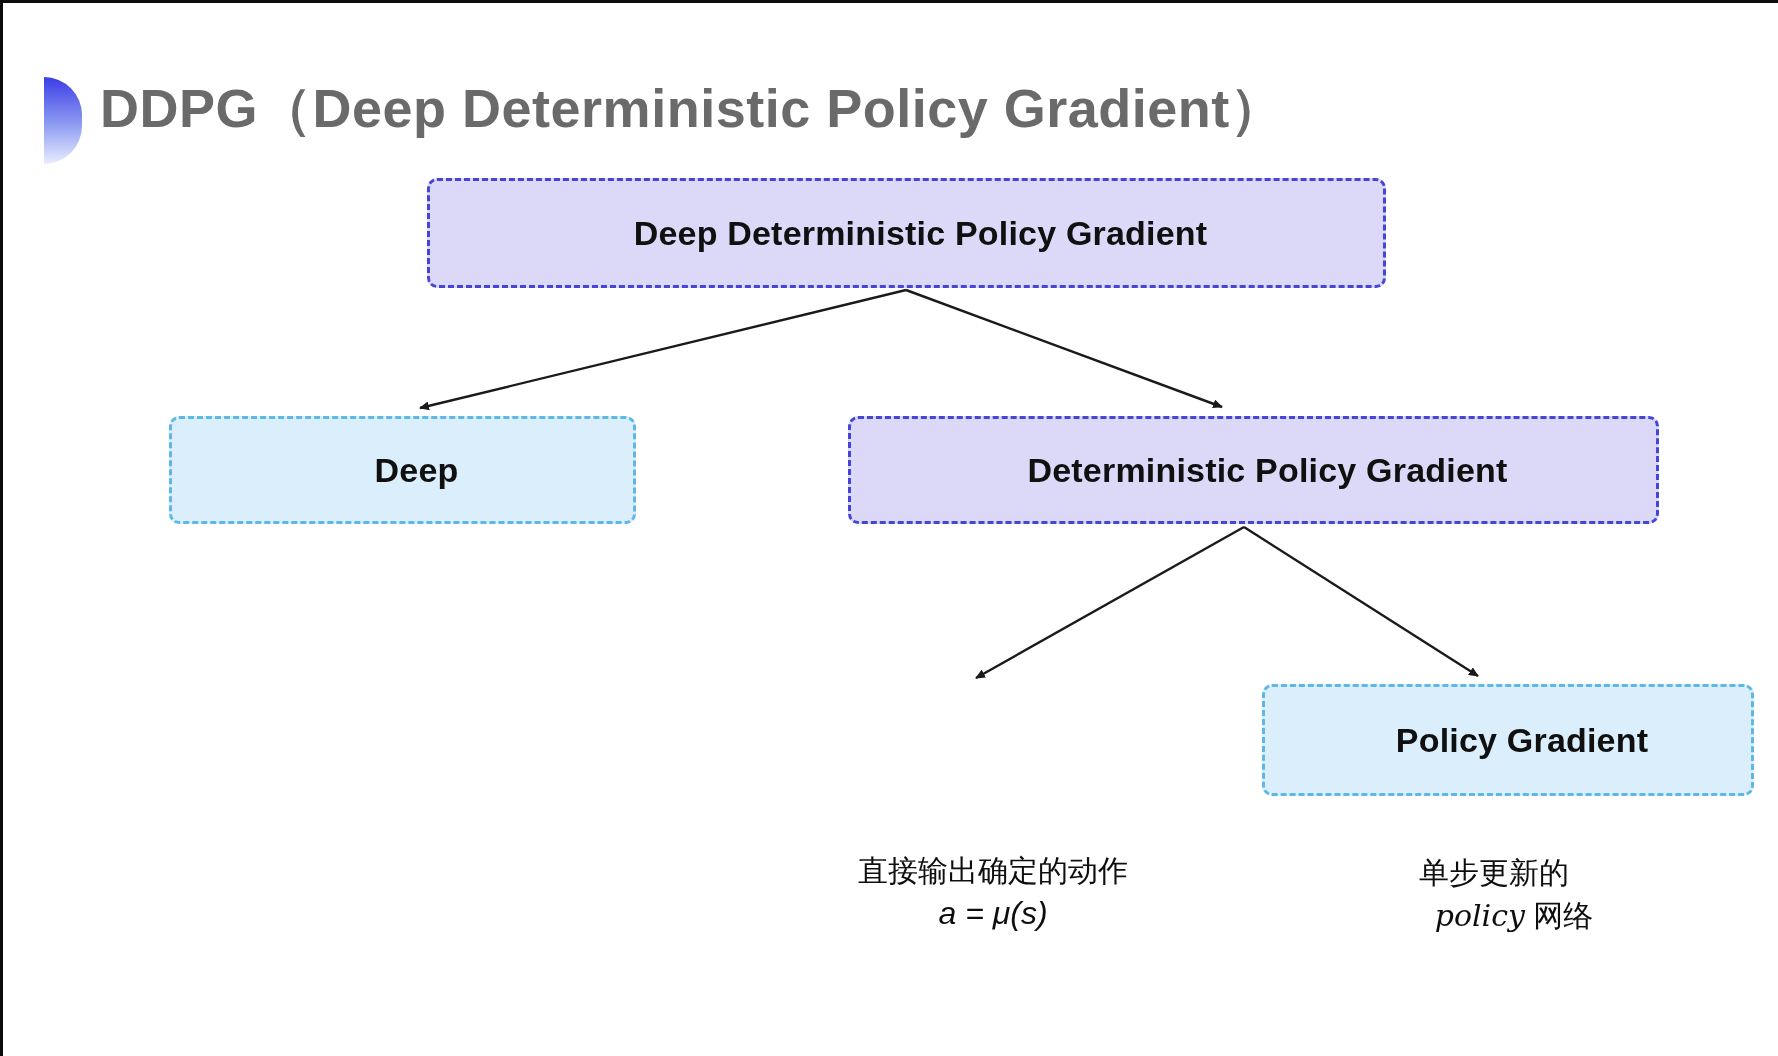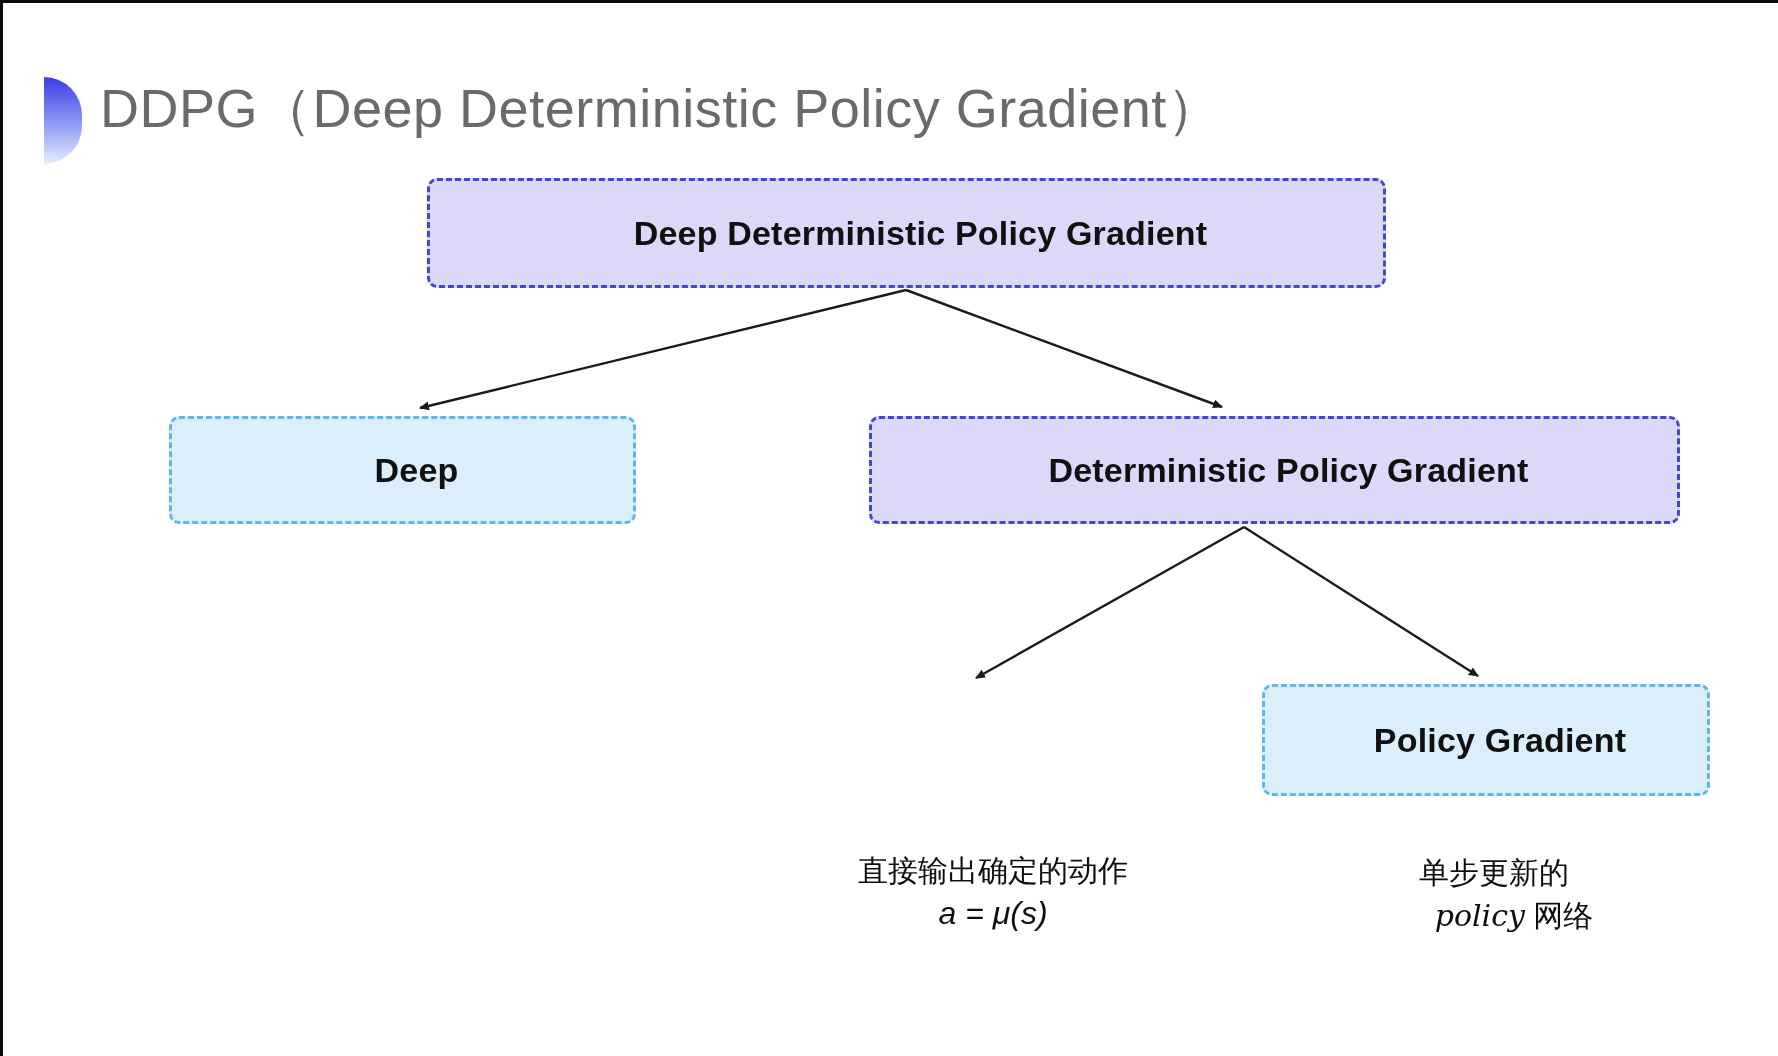--- a/index.html
+++ b/index.html
@@ -13,42 +13,42 @@
   .frame-top{position:absolute;top:0;left:0;right:0;height:3px;background:#0b0b0b;}
   .frame-left{position:absolute;top:0;left:0;bottom:0;width:3px;background:#0b0b0b;}
 
   .title-bullet{
     position:absolute;left:44px;top:77px;width:38px;height:87px;
     border-radius:0 48px 48px 0;
     background:linear-gradient(180deg, var(--bullet-blue,#3c3ce6) 0%, #8f9df2 55%, #e9edfe 100%);
   }
   .page-title{
     position:absolute;left:100px;top:76px;
-    font-size:54px;line-height:64px;font-weight:400;
+    font-size:54px;line-height:64px;font-weight:700;
     color:var(--title-gray,#6a6a6a);
     letter-spacing:0.5px;
     white-space:nowrap;
   }
 
   .node{
     position:absolute;box-sizing:border-box;
     display:flex;align-items:center;justify-content:center;
     border-radius:10px;
     font-size:34px;font-weight:600;color:#101010;
     letter-spacing:0.2px;
     padding-left:28px;
   }
   .node.purple{background:var(--purple-fill,#dcd9f8);border:3px dashed var(--purple-border,#4545d6);}
   .node.cyan{background:var(--cyan-fill,#daeffb);border:3px dashed var(--cyan-border,#5fb7e5);}
 
   #node-root{left:427px;top:178px;width:959px;height:110px;}
   #node-deep{left:169px;top:416px;width:467px;height:108px;align-items:center;}
-  #node-dpg{left:848px;top:416px;width:811px;height:108px;margin-left:21px;}
+  #node-dpg{left:848px;top:416px;width:811px;height:108px;}
   #node-deterministic{left:714px;top:686px;width:470px;height:112px;}
-  #node-policy-gradient{left:1262px;top:684px;width:448px;height:112px;}
+  #node-policy-gradient{left:1262px;top:684px;width:492px;height:112px;}
 
   #arrow-layer{position:absolute;left:0;top:0;width:1778px;height:1056px;pointer-events:none;}
   .arrow-line{stroke:var(--arrow,#1a1a1a);stroke-width:2.4;fill:none;}
   .arrow-head{fill:var(--arrow,#1a1a1a);}
 
   .note{position:absolute;text-align:center;color:#0e0e0e;font-weight:500;}
   #note-deep{left:98px;top:820px;width:600px;font-size:31px;line-height:61px;}
   #note-deterministic{left:793px;top:849px;width:400px;font-size:30px;line-height:43px;text-align:center;}
   #note-policy-gradient{left:1294px;top:851px;width:400px;font-size:30px;line-height:43px;text-align:center;}
 

